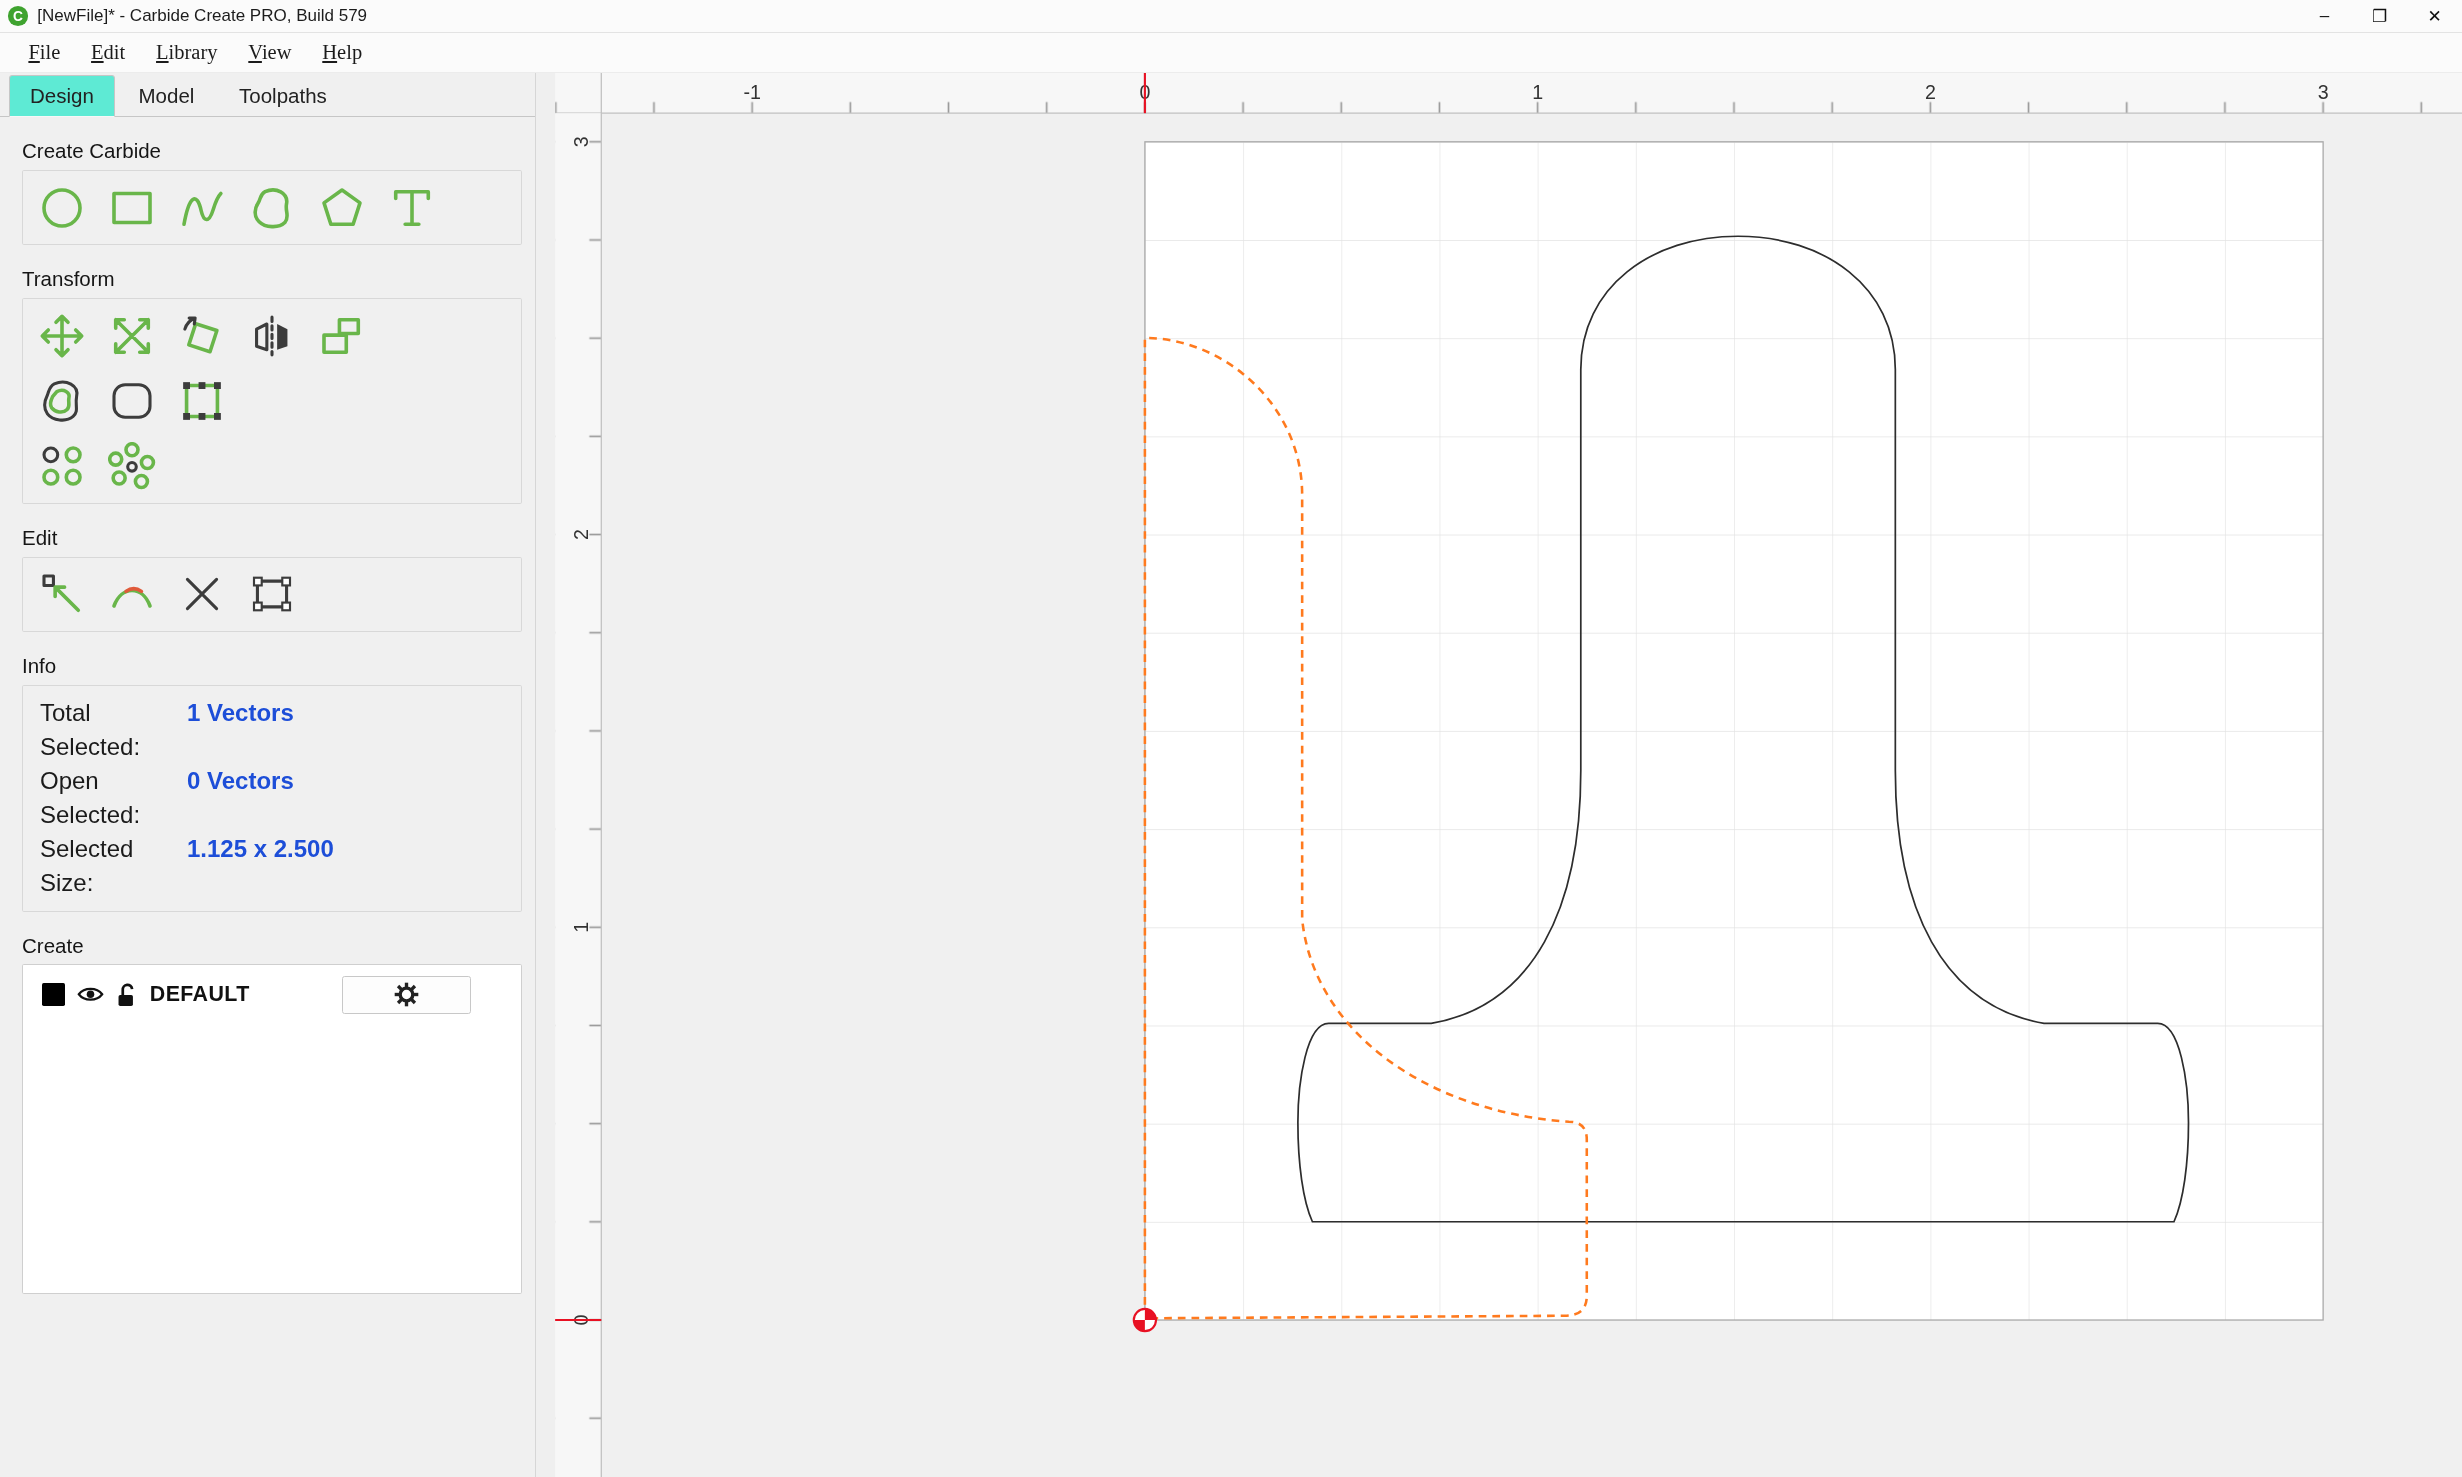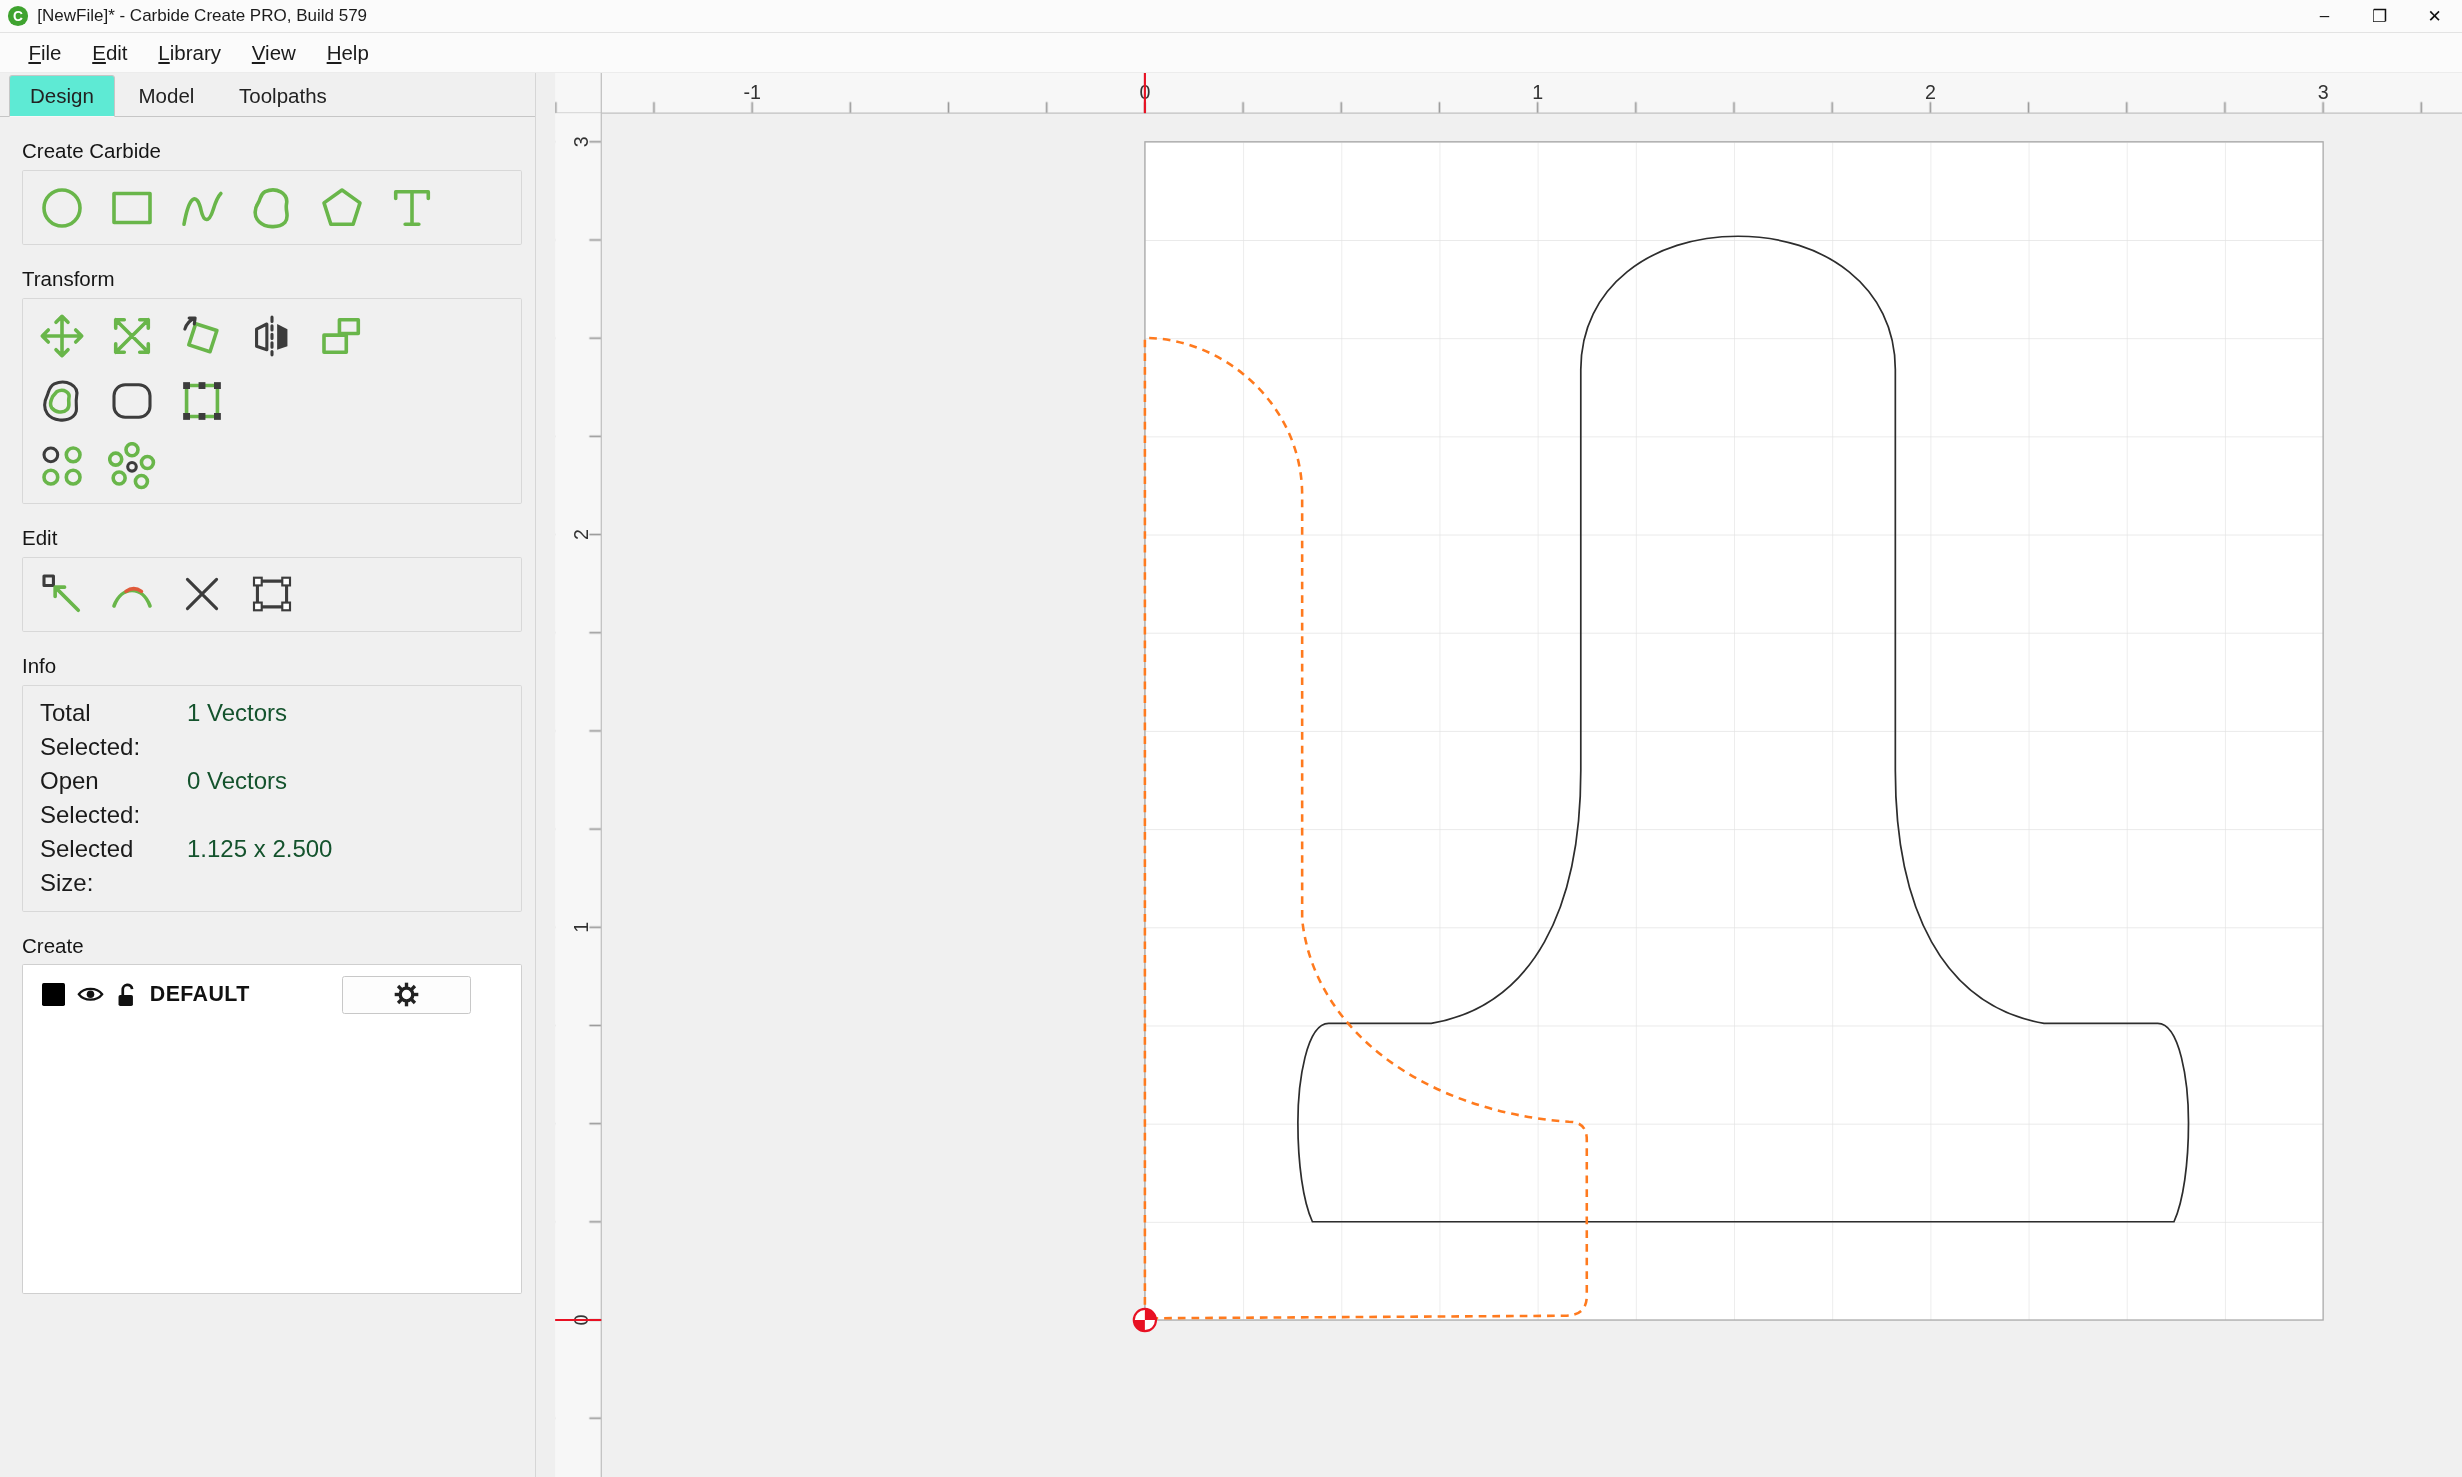--- a/index.html
+++ b/index.html
@@ -12,21 +12,21 @@
     display:flex;align-items:center;font-size:17px;flex:0 0 auto;}
   #titlebar .logo{width:22px;height:22px;margin:0 8.5px 0 6.8px;flex:0 0 auto;}
   #title-text{color:#1c1c1c;}
   #win-controls{margin-left:auto;display:flex;height:100%;}
   .win-btn{width:55px;height:100%;display:flex;align-items:center;justify-content:center;
     font-size:17px;color:#111;}
 
   
   #menubar{height:39px;background:#fbfbfb;display:flex;align-items:center;
     padding-left:13px;font-size:20.5px;border-bottom:0.9px solid #ececec;flex:0 0 auto;}
-  .menu-item{padding:5.1px 15.4px;border-radius:1.7px;}
+  .menu-item{padding:5.1px 15.4px;border-radius:1.7px;font-family:Liberation Serif, serif;}
 
   
   #main{flex:1 1 auto;display:flex;position:relative;background:#efefef;}
 
   
   #sidebar{width:535px;flex:0 0 auto;background:#f0f0f0;border-right:0.9px solid #d6d6d6;
     display:flex;flex-direction:column;overflow:hidden;}
   .tabbar{display:flex;align-items:flex-end;padding:5.1px 8.5px 0 8.5px;height:44px;
     box-sizing:border-box;border-bottom:0.9px solid #c6c6c6;gap:1.7px;}
   .tab{font-size:20.5px;padding:8.5px 20.5px 7.7px 20.5px;border:0.9px solid transparent;
@@ -43,21 +43,21 @@
     border-radius:2.6px;}
   .ic{width:48px;height:48px;display:block;}
   .ic .sg{stroke:#69b64a;fill:none;stroke-width:4.2;stroke-linecap:round;stroke-linejoin:round;}
   .ic .sd{stroke:#3c3c3c;fill:none;stroke-width:3.6;stroke-linecap:round;stroke-linejoin:round;}
   .ic .fd{fill:#3c3c3c;stroke:none;}
   .ic .fw{fill:#fff;stroke:#3c3c3c;stroke-width:2.5;}
   .ic .dash{stroke-dasharray:5 5;}
 
   .info-box{padding:10.3px 17px;font-size:24px;}
   .info-row{display:grid;grid-template-columns:147px auto;line-height:34px;}
-  .info-value{color:#14532d;}
+  .info-value{color:#1d4ed8;font-weight:bold;}
 
   .layers-box{background:#ffffff;border:0.9px solid #cfcfcf;height:330px;box-sizing:border-box;
     padding:10.3px 13.7px;}
   .layer-row{display:flex;align-items:center;gap:12px;height:38px;justify-content:flex-end;}
   .swatch{width:23px;height:23px;background:#000;border-radius:1.7px;flex:0 0 auto;margin-left:5.1px;}
   .layer-name{font-size:21.4px;font-weight:bold;letter-spacing:0.4px;color:#111;}
   .gear-btn{margin-left:auto;width:127px;height:36px;background:#fdfdfd;border:0.9px solid #c8c8c8;
     border-radius:2.6px;display:flex;align-items:center;justify-content:center;margin-right:36px;}
 
   

